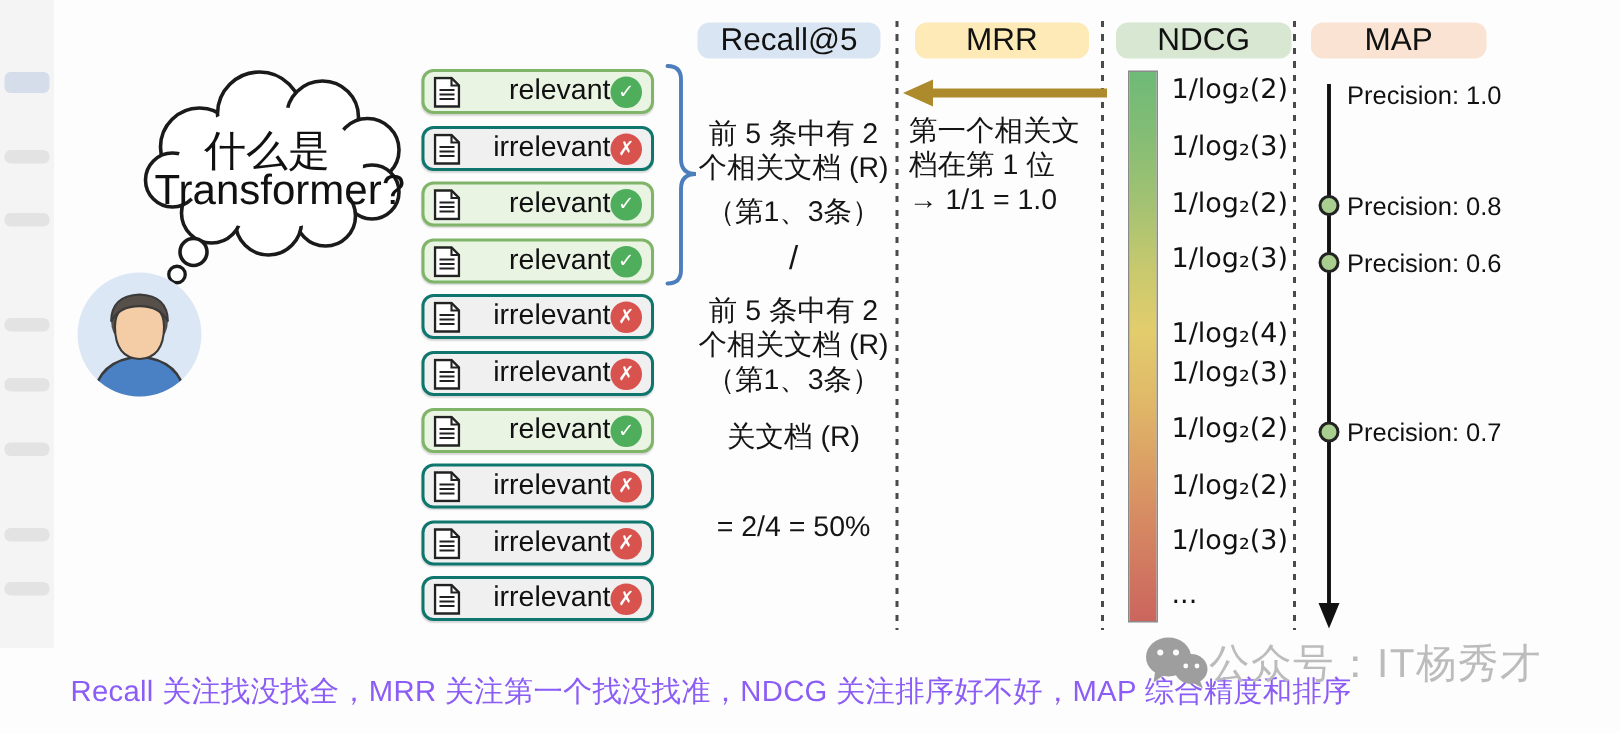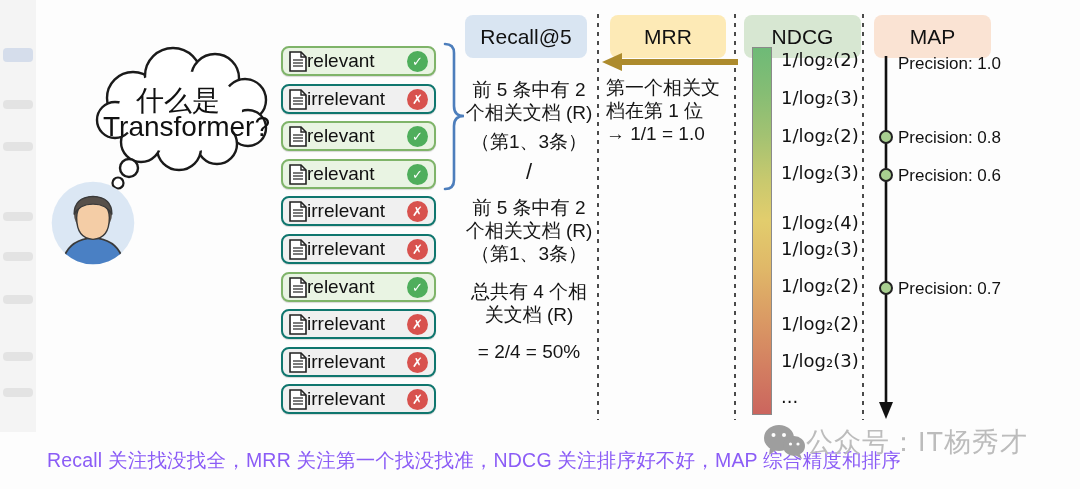--- a/index.html
+++ b/index.html
@@ -11,21 +11,21 @@
   }
   .abs{position:absolute;}
 
   
   .edge-strip{left:0;top:0;width:36px;height:432px;background:rgba(0,0,0,0.035);}
   .smudge{left:3px;width:30px;height:9px;border-radius:4px;background:rgba(110,110,110,0.12);}
   .smudge.blue{background:rgba(90,130,200,0.20);height:14px;}
 
   
   .col-header{
-    height:43px;border-radius:8px;display:flex;align-items:center;justify-content:center;
+    height:24px;border-radius:8px;display:flex;align-items:center;justify-content:center;
     font-size:21px;font-weight:500;color:#111;
   }
 
   
   .vsep{
     top:14px;height:406px;width:2px;
     background:repeating-linear-gradient(to bottom,#4a4a4a 0 4px,transparent 4px 9px);
   }
 
   
@@ -35,21 +35,21 @@
   }
 
   
   .doc-row{
     left:281px;width:155px;height:30px;border-radius:8px;
     display:flex;align-items:center;padding:0 6px;box-sizing:border-box;
     box-shadow:0 1px 1px rgba(0,0,0,0.15);
   }
   .doc-row.relevant{background:#e9f4e3;border:2px solid #7fb469;}
   .doc-row.irrelevant{background:#f0f0f0;border:2px solid #0f766e;}
-  .doc-label{flex:1;text-align:left;font-size:19px;color:#111;}
+  .doc-label{flex:1;text-align:right;font-size:19px;color:#111;}
   .status-dot{
     width:21px;height:21px;border-radius:50%;color:#fff;font-size:13px;font-weight:bold;
     display:flex;align-items:center;justify-content:center;
     font-family:"DejaVu Sans",sans-serif;
   }
   .doc-row.relevant .status-dot{background:#4fae5c;}
   .doc-row.irrelevant .status-dot{background:#d8524e;}
 
   
   .note{font-size:19px;line-height:23px;text-align:center;color:#151515;}
@@ -276,21 +276,20 @@
     <div>个相关文档 (R)</div>
   </div>
   <div class="abs note" style="left:460px;top:130px;width:138px;">（第1、3条）</div>
   <div class="abs note" style="left:460px;top:160px;width:138px;font-size:22px;">/</div>
   <div class="abs note" style="left:460px;top:196px;width:138px;">
     <div>前 5 条中有 2</div>
     <div>个相关文档 (R)</div>
     <div>（第1、3条）</div>
   </div>
   <div class="abs note" style="left:460px;top:280px;width:138px;">
-    <div>总共有 4 个相</div>
     <div>关文档 (R)</div>
   </div>
   <div class="abs note" style="left:460px;top:340px;width:138px;">= 2/4 = 50%</div>
 
   <svg class="abs" style="left:600px;top:50px;" width="140" height="24" viewBox="0 0 140 24">
     <line x1="20" y1="12" x2="138" y2="12" stroke="#ad8b2d" stroke-width="6"></line>
     <polygon points="2,12 22,3 22,21" fill="#ad8b2d"></polygon>
   </svg>
   <div class="abs note" style="left:602px;top:76px;width:130px;text-align:left;padding-left:4px;">
     <div>第一个相关文</div>

